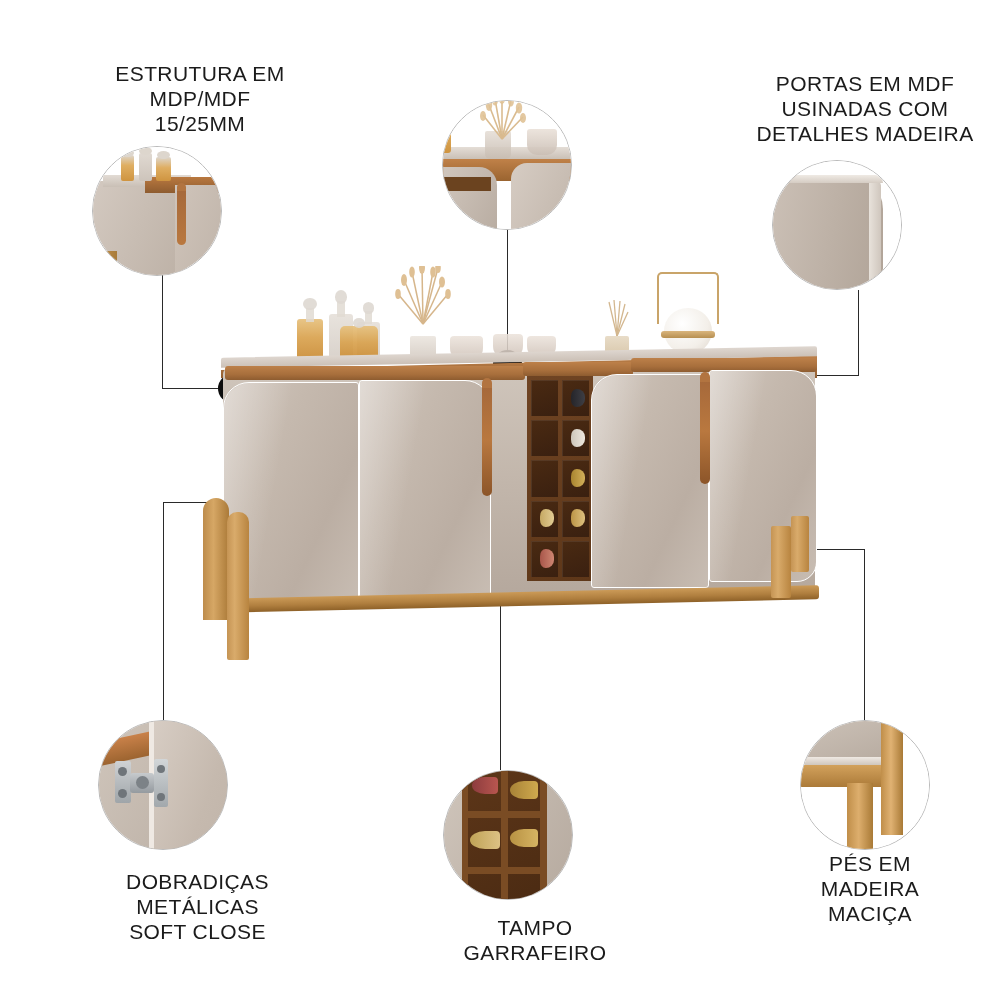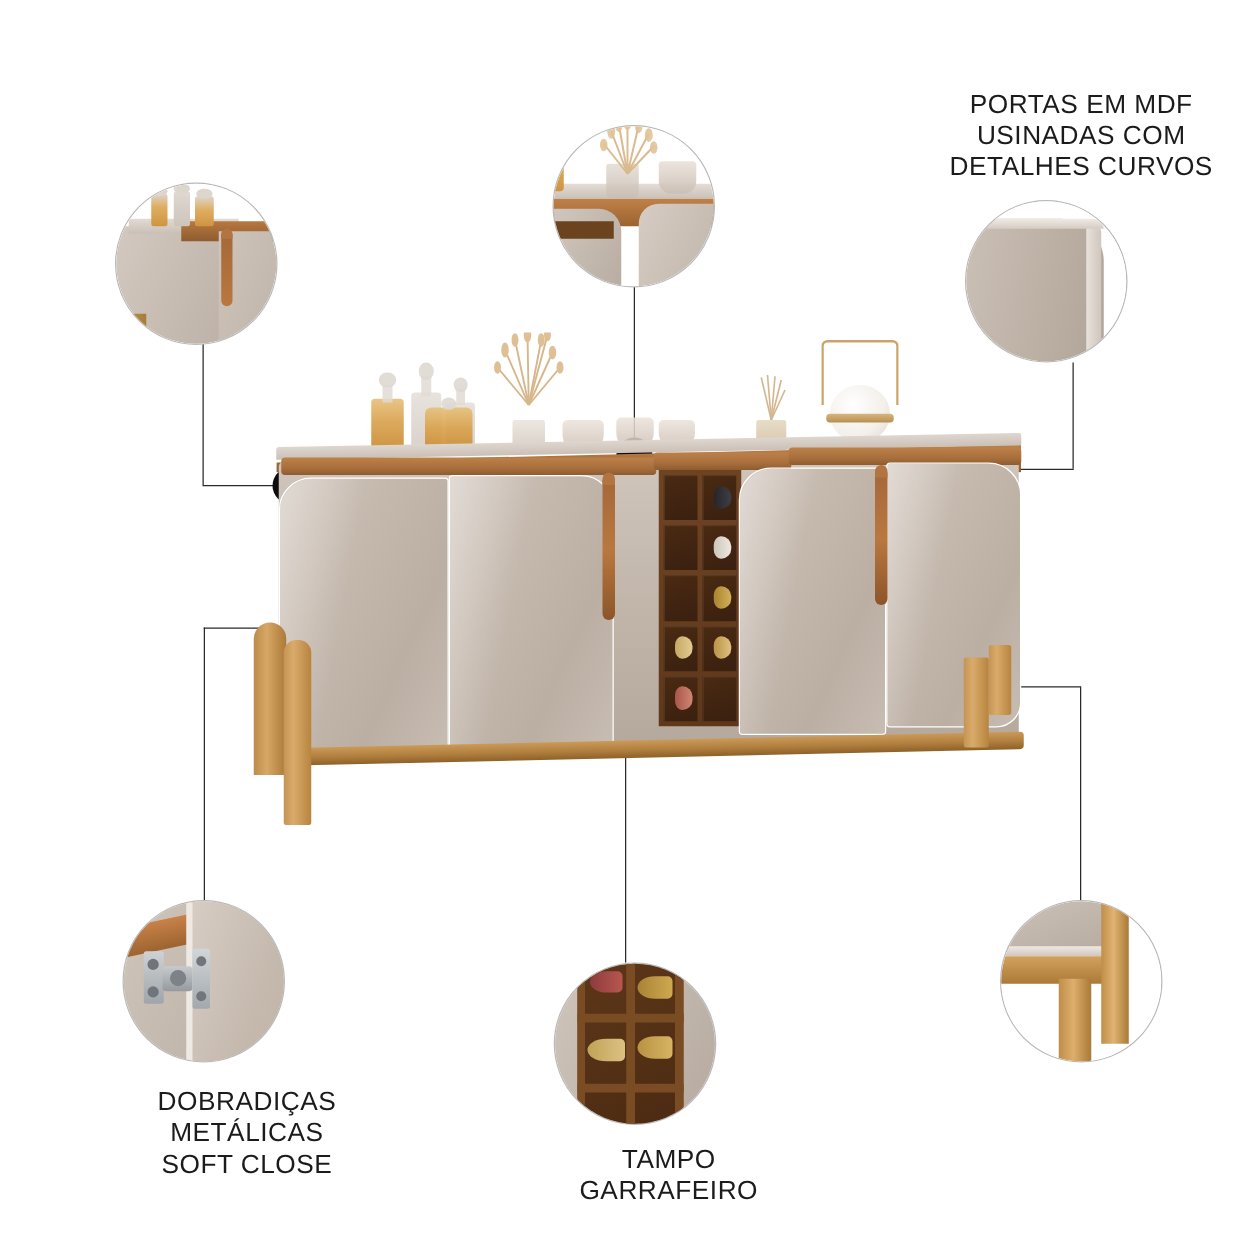--- a/index.html
+++ b/index.html
@@ -184,33 +184,39 @@
   }
 
   
   .ix { position:absolute; }
 </style>
 </head>
 <body>
 
 <div id="stage">
 
+  <div class="callout-label" style="left:60px; top:62px; width:280px;">ESTRUTURA EM
+MDP/MDF
+15/25MM</div>
 
 
   <div class="callout-label" style="left:740px; top:72px; width:250px;">PORTAS EM MDF
 USINADAS COM
-DETALHES CURVOS</div>
+DETALHES MADEIRA</div>
 
   <div class="callout-label" style="left:65px; top:870px; width:265px;">DOBRADIÇAS
 METÁLICAS
 SOFT CLOSE</div>
 
   <div class="callout-label" style="left:410px; top:916px; width:250px;">TAMPO
 GARRAFEIRO</div>
 
+  <div class="callout-label" style="left:775px; top:852px; width:190px;">PÉS EM
+MADEIRA
+MACIÇA</div>
 
   <div class="leader v" style="left:162px; top:275px; height:113px;"></div>
   <div class="leader h" style="left:162px; top:388px; width:72px;"></div>
 
   <div class="leader v" style="left:507px; top:228px; height:138px;"></div>
 
   <div class="leader v" style="left:858px; top:290px; height:85px;"></div>
   <div class="leader h" style="left:712px; top:375px; width:147px;"></div>
 
   <div class="leader h" style="left:163px; top:502px; width:96px;"></div>

